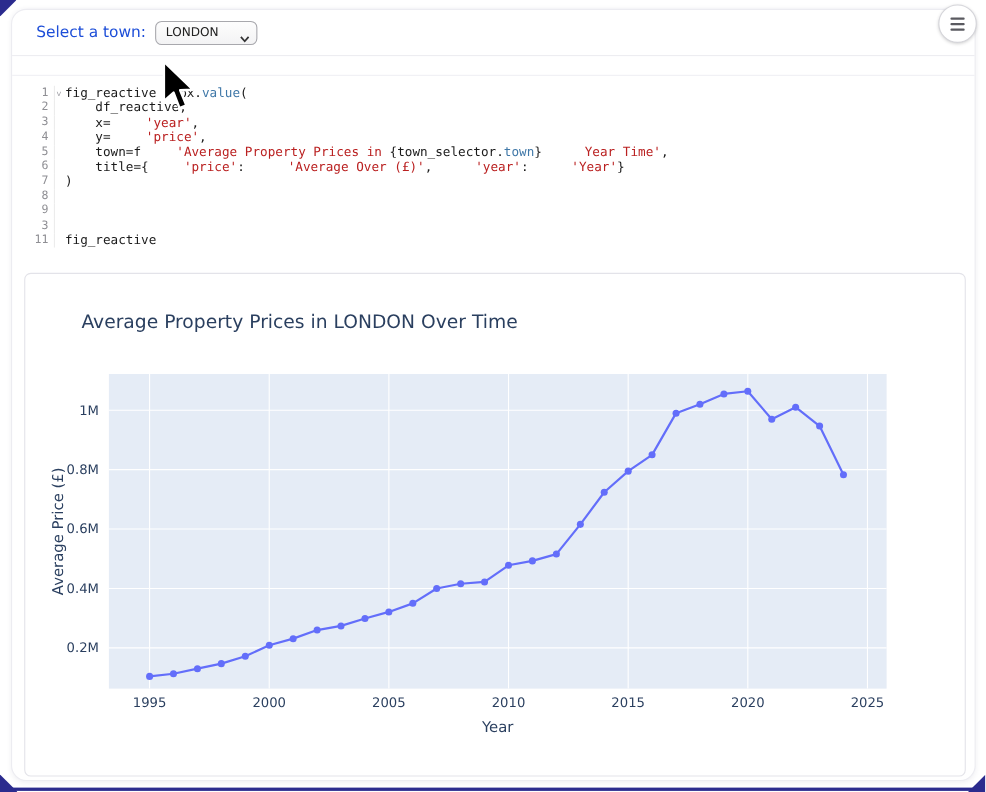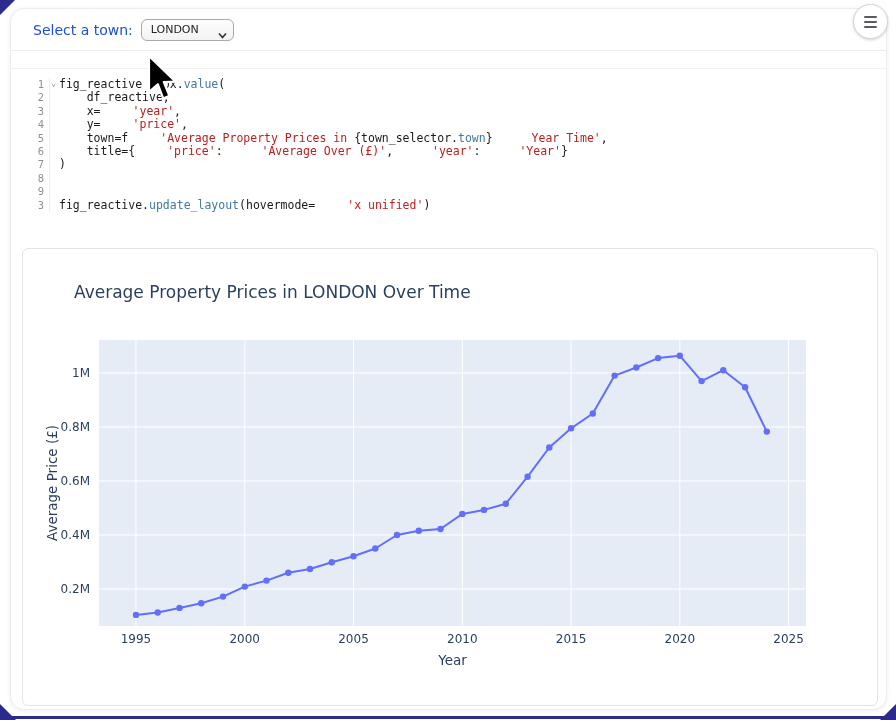--- a/index.html
+++ b/index.html
@@ -129,21 +129,25 @@
         <span class="gutter-border"></span>
         <span class="code-text"></span>
       </div>
       <div class="code-row">
         <span class="ln">9</span>
         <span class="gutter-border"></span>
       </div>
       <div class="code-row">
         <span class="ln">3</span>
         <span class="gutter-border"></span>
-        <span class="code-text"><span class="tok-d">fig_reactive.</span><span class="tok-fn">update_layout</span><span class="tok-d">(hovermode=</span><span class="tok-s">'x unified'</span><span class="tok-d">)</span></span>
+      </div>
+      <div class="code-row">
+        <span class="ln">11</span>
+        <span class="gutter-border"></span>
+        <span class="code-text"><span class="tok-d">fig_reactive</span></span>
       </div>
     </div>
 
   <div class="chart-card">
     <svg id="chart-svg" width="854" height="456">
         <rect x="76" y="91" width="707" height="286" fill="#e5ecf6"></rect>
         <line x1="112.98153846153946" y1="91" x2="112.98153846153946" y2="377" stroke="#ffffff" stroke-width="1"></line>
         <line x1="221.7507692307702" y1="91" x2="221.7507692307702" y2="377" stroke="#ffffff" stroke-width="1"></line>
         <line x1="330.520000000001" y1="91" x2="330.520000000001" y2="377" stroke="#ffffff" stroke-width="1"></line>
         <line x1="439.2892307692318" y1="91" x2="439.2892307692318" y2="377" stroke="#ffffff" stroke-width="1"></line>

